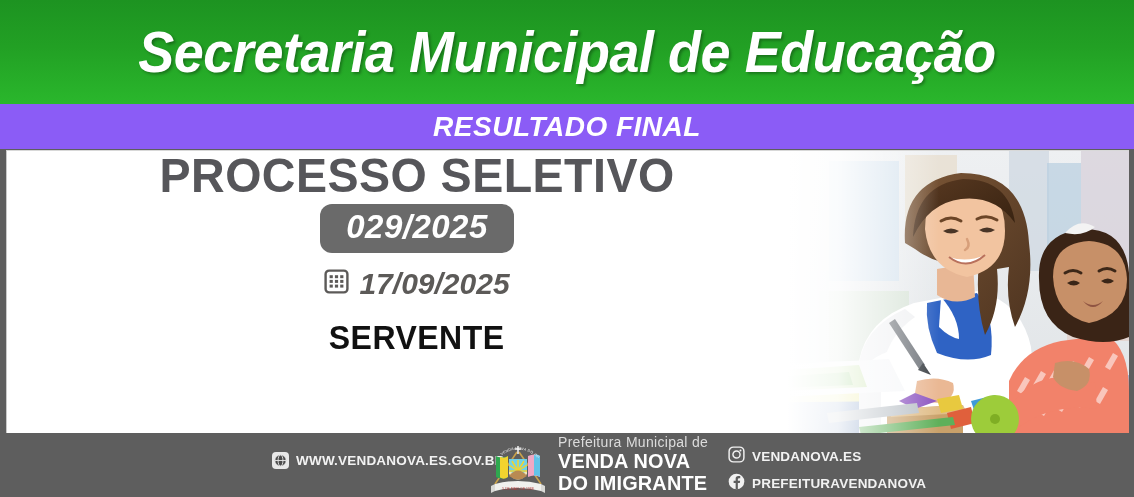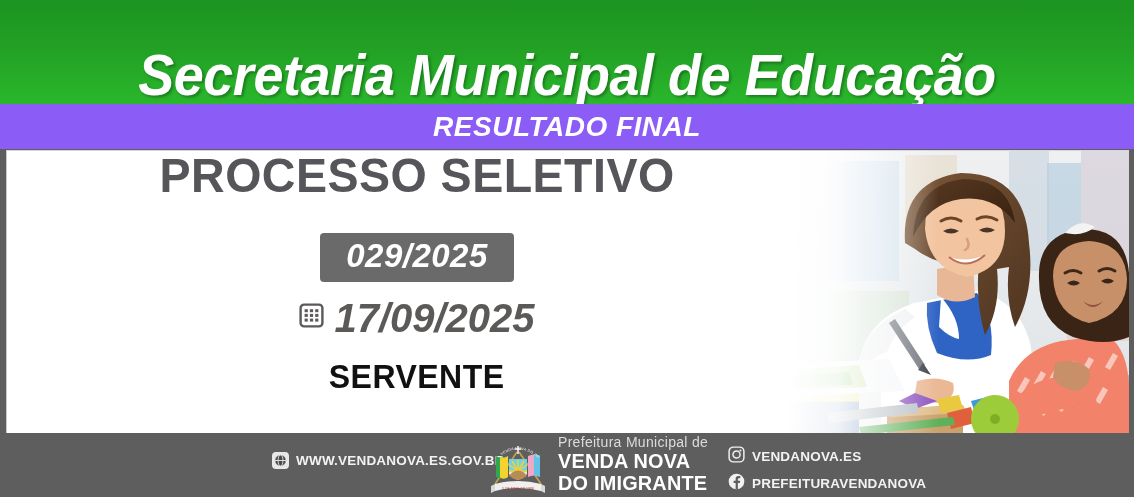--- a/index.html
+++ b/index.html
@@ -9,21 +9,21 @@
     position:relative;
     width:1134px;height:497px;
     overflow:hidden;
     background:#5e5e5e;
   }
 
   
   .green-header{
     position:absolute;left:0;top:0;width:1134px;height:104px;
     background:linear-gradient(180deg,#1d9321 0%,#22a024 45%,#2ab72c 100%);
-    display:flex;align-items:flex-end;justify-content:center;
+    display:flex;align-items:center;justify-content:center;
   }
   .green-header-title{
     font-family:"Liberation Sans",sans-serif;
     font-style:italic;font-weight:bold;
     font-size:58px;letter-spacing:-0.5px;
     color:#ffffff;
     transform:scaleX(0.93);
     text-shadow:2px 2px 3px rgba(0,0,0,0.30);
     white-space:nowrap;
     line-height:1;
@@ -73,39 +73,39 @@
   }
   .ps-title{
     font-family:"Liberation Sans",sans-serif;
     font-weight:bold;font-size:49px;letter-spacing:0.5px;
     color:#56565a;line-height:1;
     transform:scaleX(0.95);
     white-space:nowrap;
     margin-left:-302px;
   }
   .ps-badge{
-    margin-top:33px;margin-left:-302px;
-    background:#6a6a6a;border-radius:4px;
+    margin-top:4px;margin-left:-302px;
+    background:#6a6a6a;border-radius:12px;
     padding:6px 26px 8px 26px;
   }
   .ps-badge-text{
     font-family:"Liberation Sans",sans-serif;
     font-style:italic;font-weight:bold;
     font-size:33px;color:#ffffff;line-height:1.05;
     white-space:nowrap;letter-spacing:0.5px;
   }
   .ps-date-row{
     margin-top:16px;margin-left:-302px;
     display:flex;align-items:center;gap:10px;
   }
   .cal-icon{display:block;}
   .ps-date{
     font-family:"Liberation Sans",sans-serif;
     font-style:italic;font-weight:bold;
-    font-size:40px;color:#5c5a58;line-height:1;white-space:nowrap;
+    font-size:30px;color:#5c5a58;line-height:1;white-space:nowrap;
   }
   .ps-role{
     margin-top:22px;margin-left:-302px;
     font-family:"Liberation Sans",sans-serif;
     font-weight:bold;font-size:33px;letter-spacing:0.5px;
     color:#111111;line-height:1;white-space:nowrap;
     transform:scaleX(0.97);
   }
 
   

